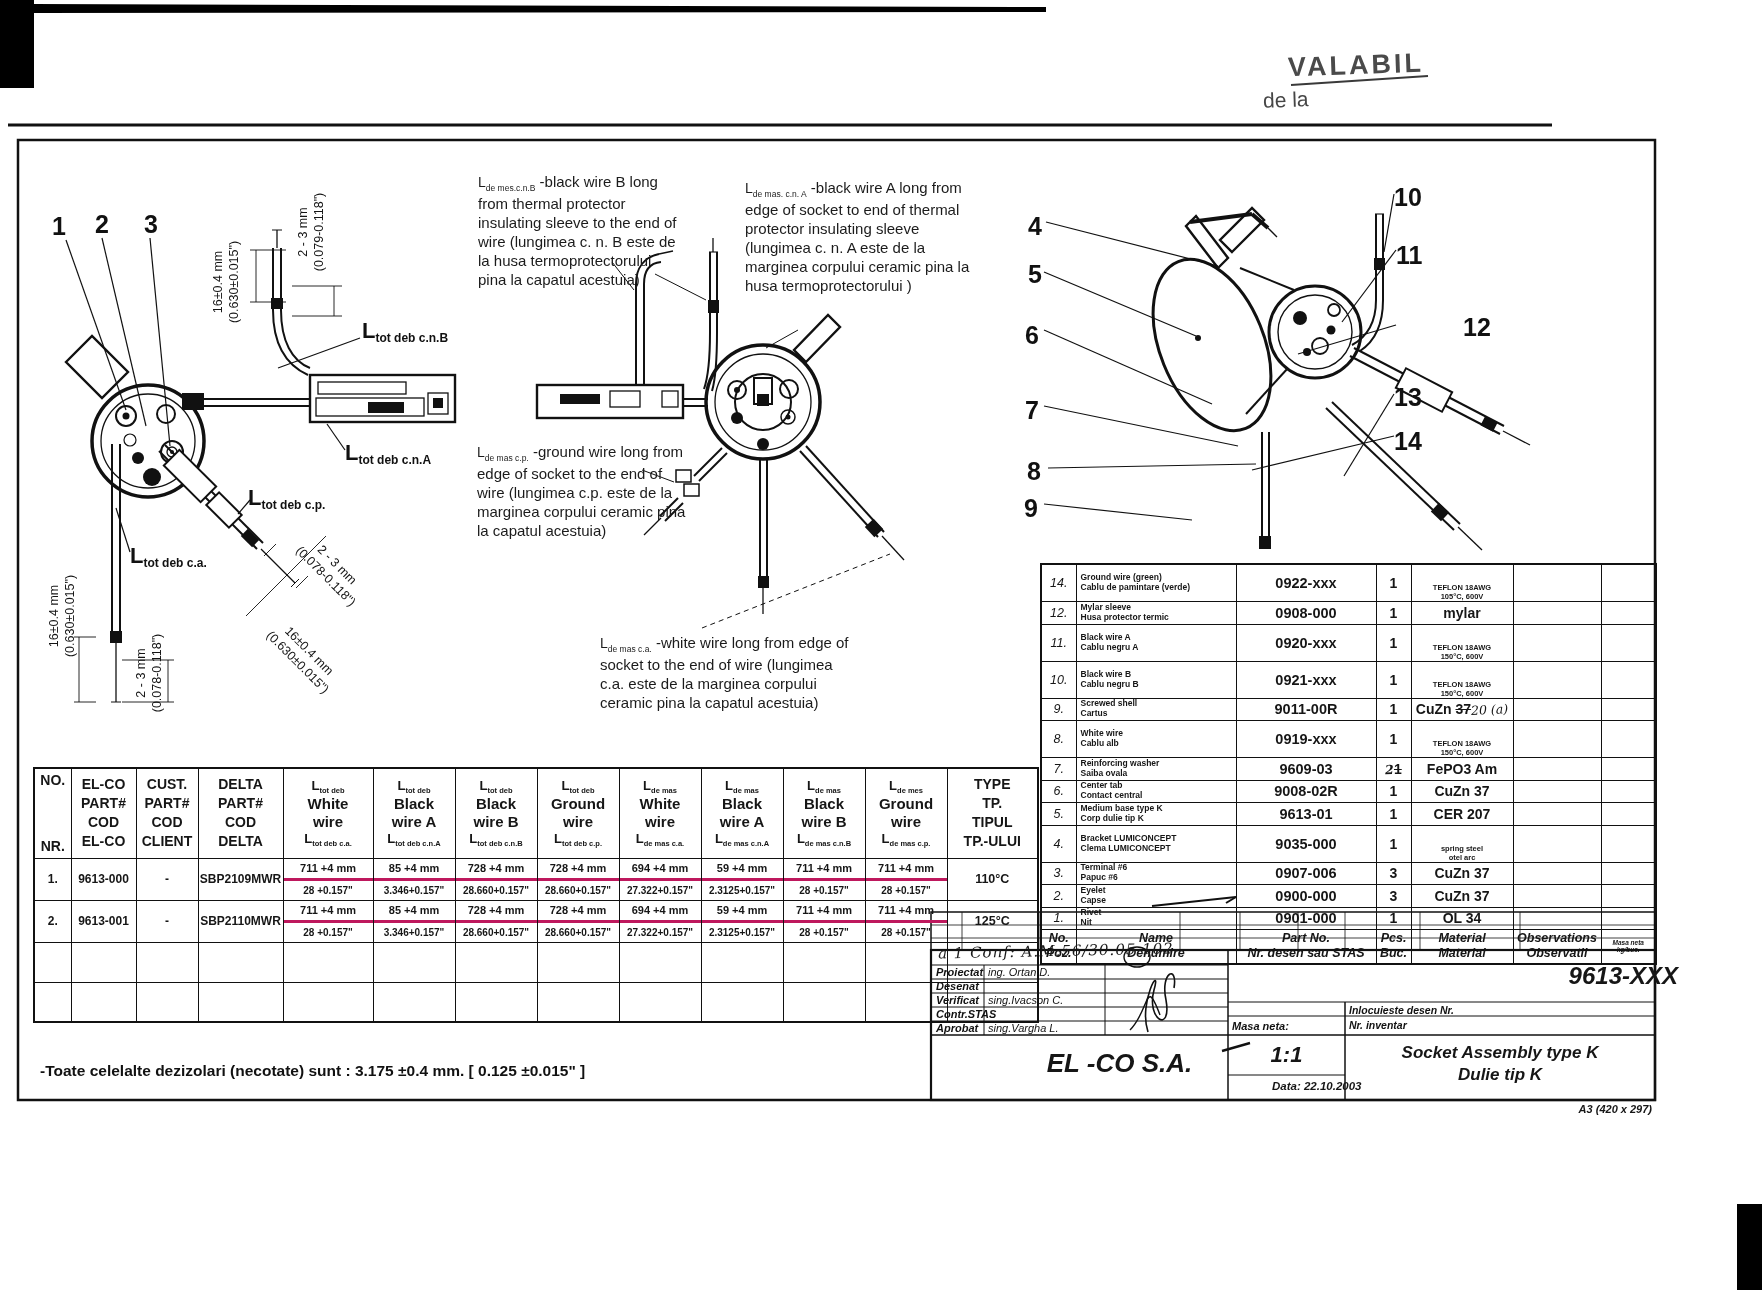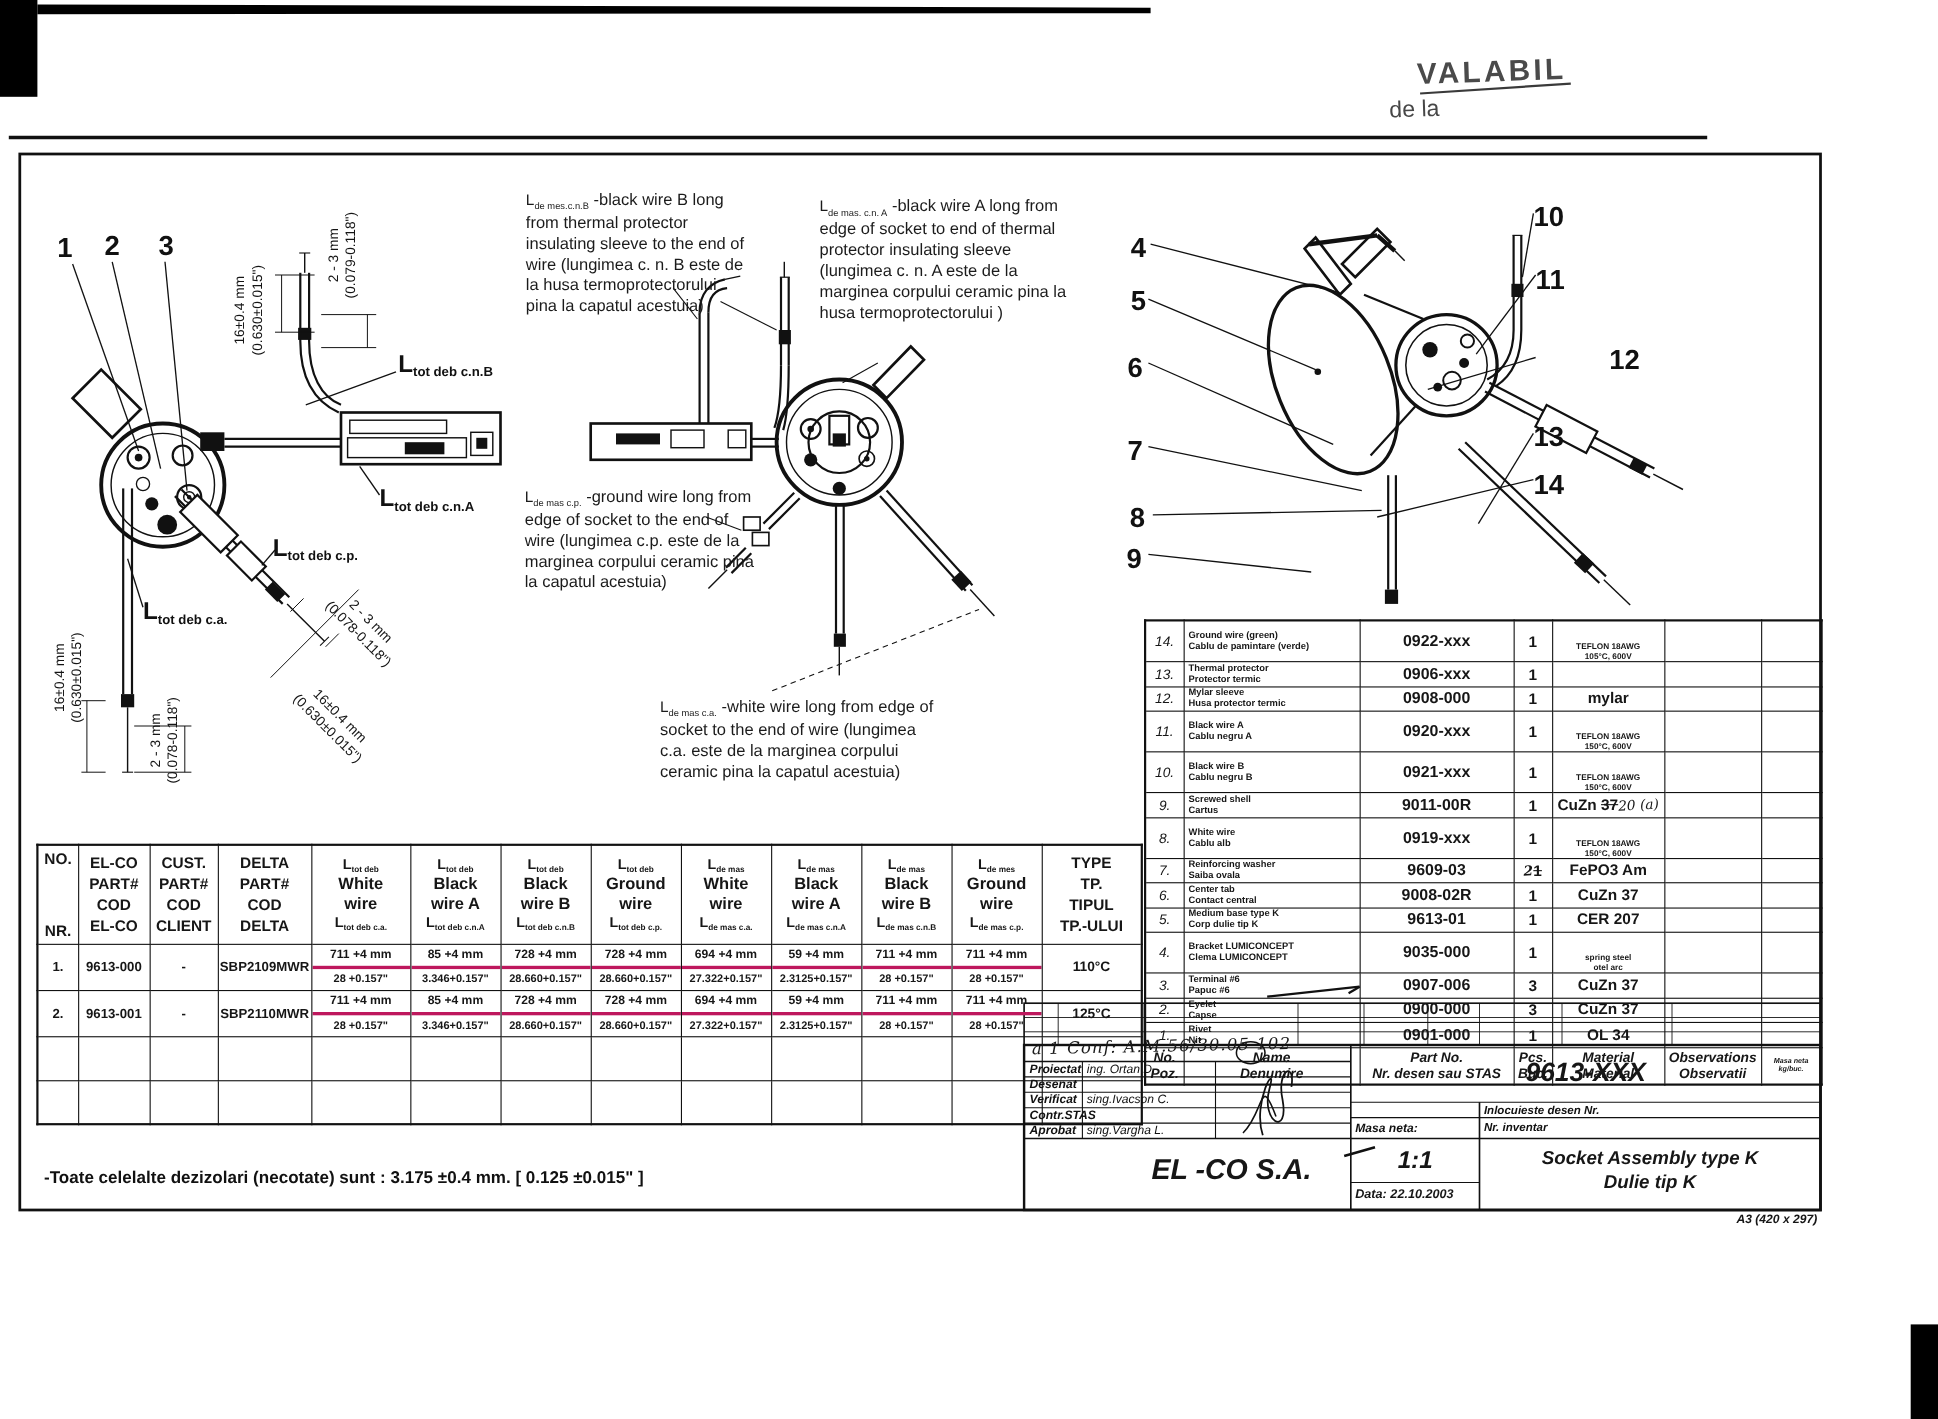--- a/index.html
+++ b/index.html
@@ -60,24 +60,24 @@
   .parts .matsm{font-size:7.5px;font-weight:bold;line-height:1.2;display:block;}
   .parts .strike{text-decoration:line-through;}
   .parts .hand{font-family:"DejaVu Serif",serif;font-style:italic;font-size:12.5px;transform:rotate(-3deg);display:inline-block;}
   .parts .phdr{height:34px;font-style:italic;font-weight:bold;font-size:12.5px;text-align:center;line-height:1.2;}
   .parts .phdr .tiny{font-size:6.5px;line-height:1.15;display:block;}
   
   .tb{font-style:italic;color:#111;}
   .tb-lbl{font-size:11px;font-weight:bold;}
   .tb-name{font-size:11px;}
   .revhand{font-family:"DejaVu Serif",serif;font-style:italic;font-size:15px;letter-spacing:1px;transform:rotate(-1.2deg);color:#1a1a1a;white-space:nowrap;}
-  .dno{width:427px;text-align:center;font-size:24px;font-weight:bold;font-style:italic;}
+  .dno{width:427px;text-align:right;font-size:24px;font-weight:bold;font-style:italic;padding-left:23px;}
   .company{width:297px;text-align:center;font-size:26px;font-weight:bold;font-style:italic;}
   .scale{width:117px;text-align:center;font-size:22px;font-weight:bold;font-style:italic;}
-  .date{font-size:11.5px;font-weight:bold;font-style:italic;}
+  .date{font-size:11.5px;font-weight:bold;font-style:italic;margin-left:40px;}
   .dtitle{width:310px;text-align:center;font-size:17px;font-weight:bold;font-style:italic;line-height:1.3;}
   .a3{font-size:11px;font-weight:bold;font-style:italic;}
 </style>
 </head>
 <body>
 
 <svg width="1762" height="1290" viewBox="0 0 1762 1290">
   <g stroke="#111" fill="none">
 
     <rect x="0" y="0" width="34" height="88" fill="#000" stroke="none"></rect>
@@ -626,37 +626,20 @@
           <span class="hand"></span><span class="strike"></span><span>1</span>
         </td>
         <td class="mat">
           <span class="matbig"></span><span class="matbig strike"></span><span class="hand"></span>
           <span class="matsm">TEFLON 18AWG</span><span class="matsm">105°C, 600V</span>
         </td>
         <td></td>
         <td></td>
       </tr>
 
-      <tr class="irow">
-        <td class="poz">13.</td>
-        <td class="nm">
-          <div>Thermal protector</div>
-            <div>Protector termic</div>
-        </td>
-        <td class="pno">0906-xxx</td>
-        <td class="pcs">
-          <span class="hand"></span><span class="strike"></span><span>1</span>
-        </td>
-        <td class="mat">
-          <span class="matbig"></span><span class="matbig strike"></span><span class="hand"></span>
-          <span class="matsm"></span><span class="matsm"></span>
-        </td>
-        <td></td>
-        <td></td>
-      </tr>
 
       <tr class="irow">
         <td class="poz">12.</td>
         <td class="nm">
           <div>Mylar sleeve</div>
             <div>Husa protector termic</div>
         </td>
         <td class="pno">0908-000</td>
         <td class="pcs">
           <span class="hand"></span><span class="strike"></span><span>1</span>

